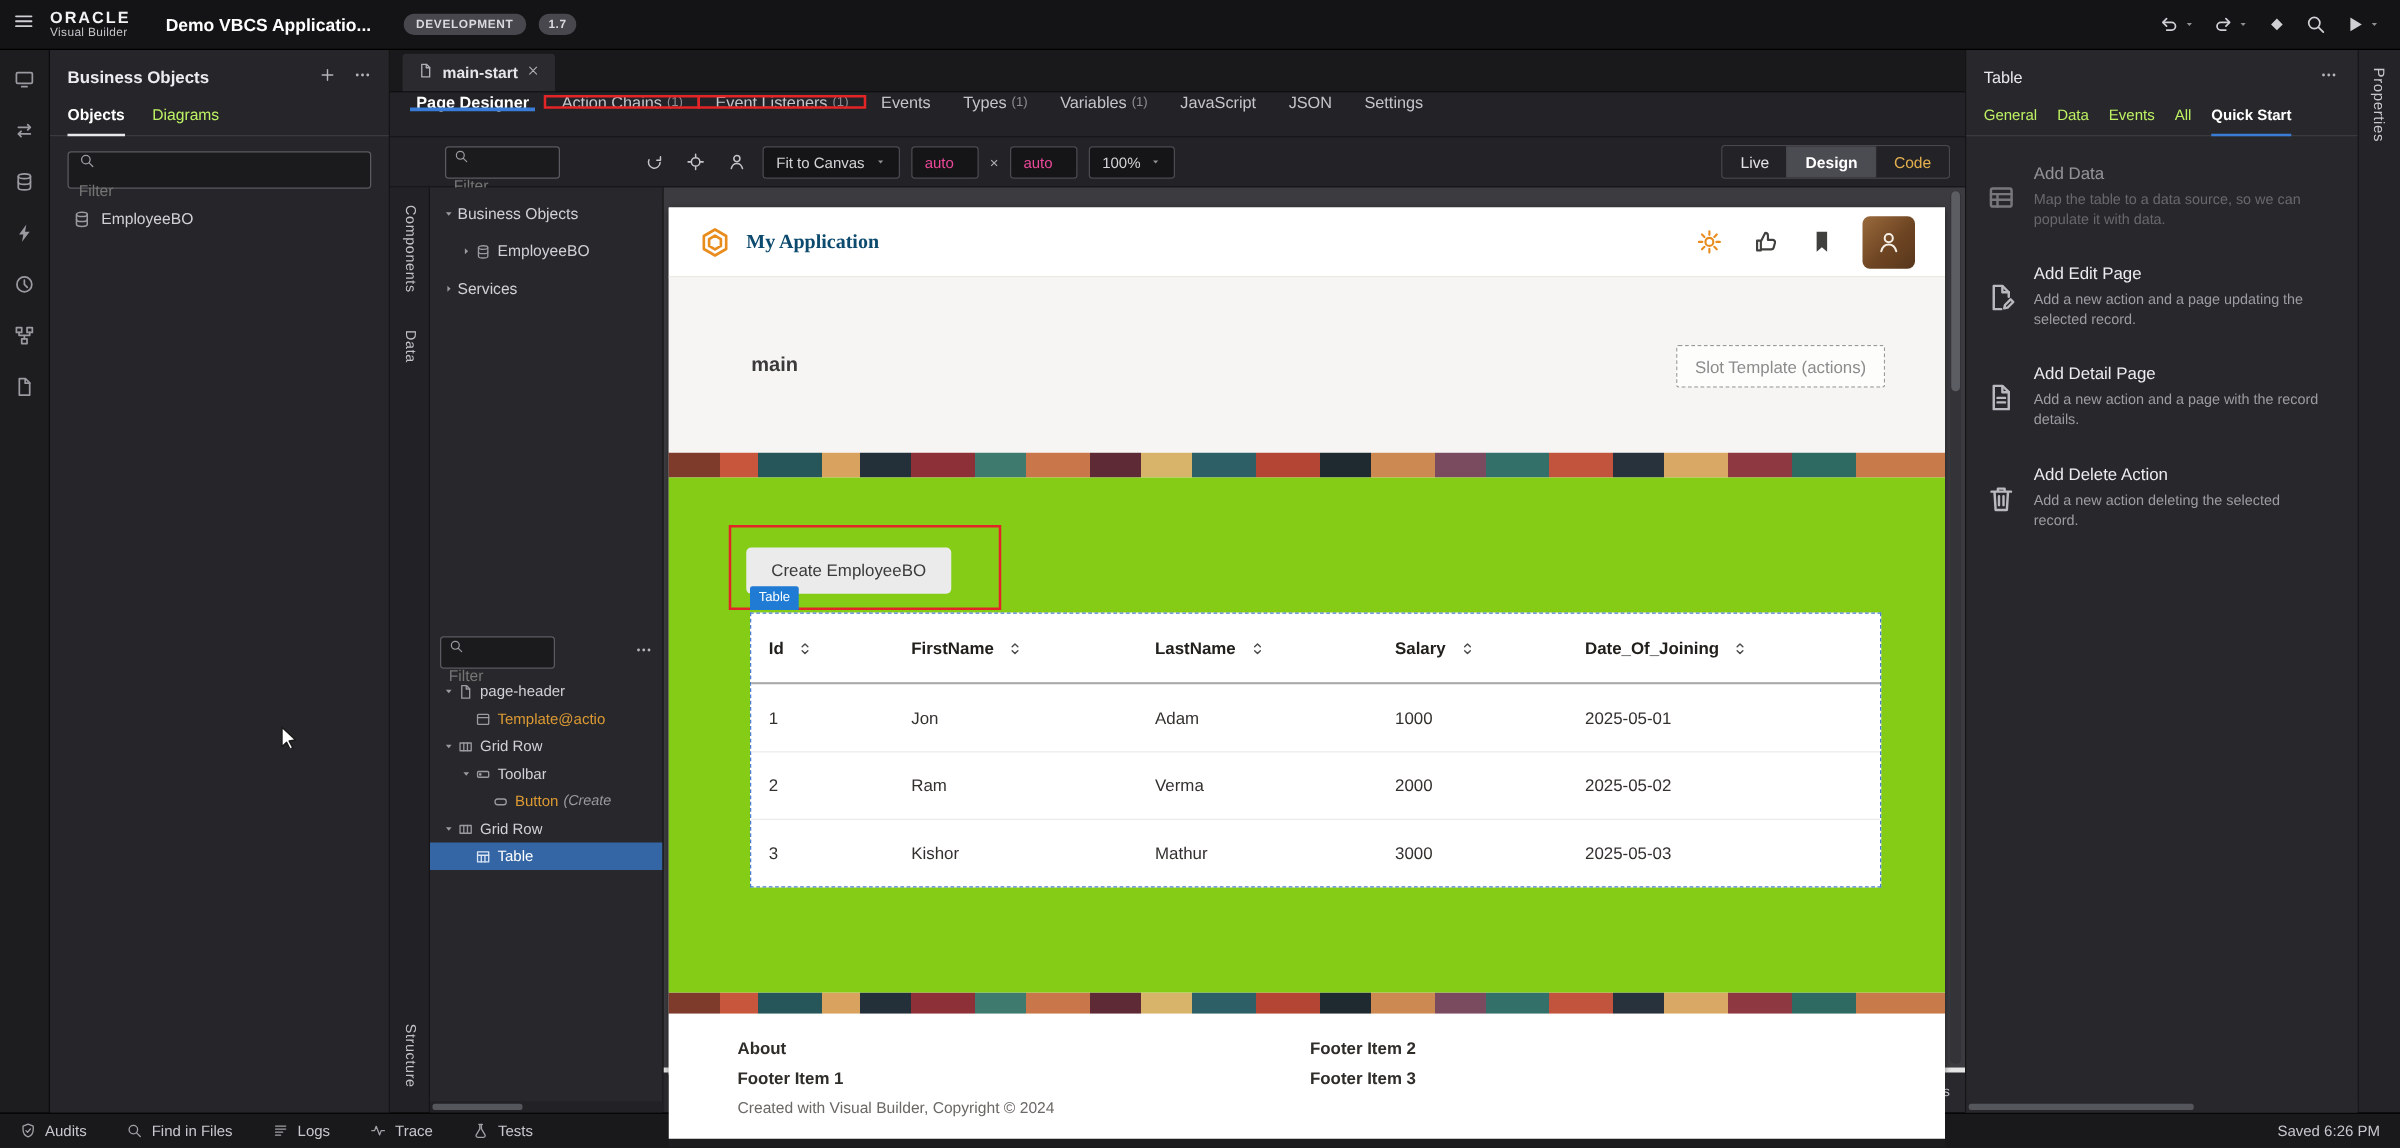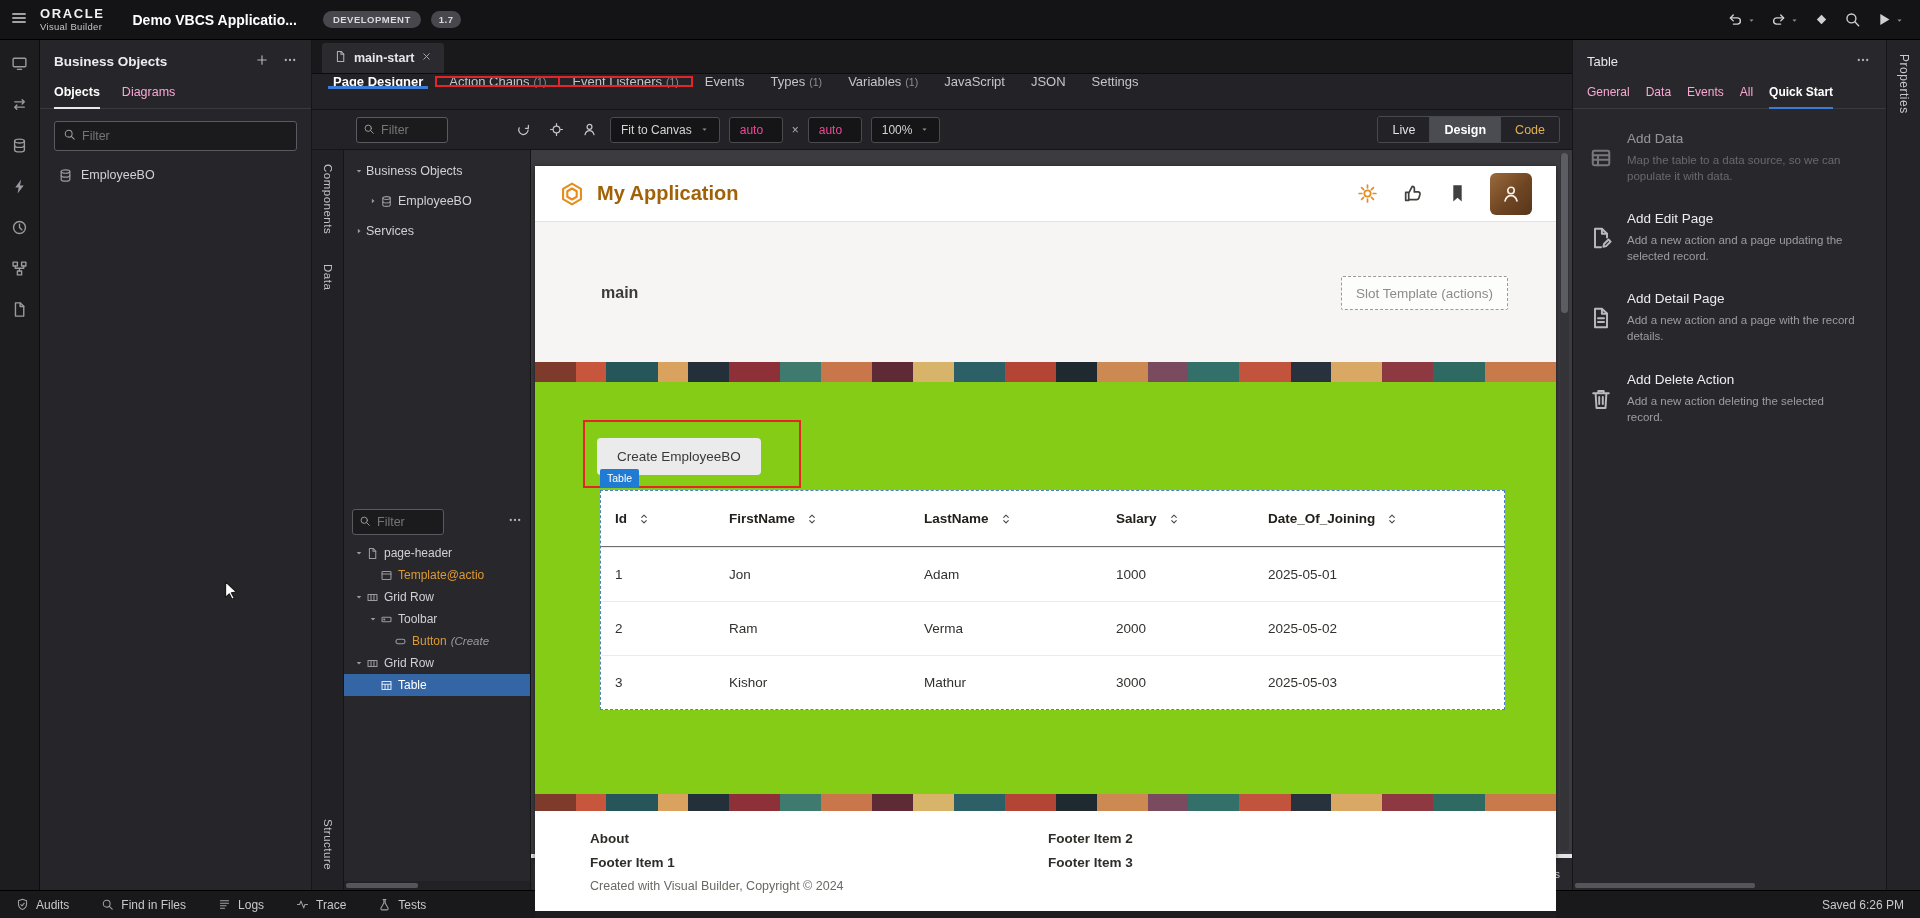--- a/index.html
+++ b/index.html
@@ -31,26 +31,26 @@
     color:#9a9aa0; cursor:pointer; border-radius:3px; }
 
   
   .bo-panel { width:272px; flex-shrink:0; background:#26262a; border-right:1px solid #151517;
     display:flex; flex-direction:column; position:relative; }
   .bo-head { display:flex; align-items:center; justify-content:space-between; padding:13px 14px 9px;
     font-size:13.5px; font-weight:bold; color:#ececf0; }
   .bo-head-icons { display:flex; gap:14px; color:#b4b4ba; font-weight:normal; }
   .bo-head-icons > span { cursor:pointer; }
   .panel-tabs { display:flex; gap:22px; padding:0 14px; border-bottom:1px solid #3a3a3e; }
-  .panel-tab { padding:6px 0 9px; font-size:12.5px; color:#f9a8d4; position:relative; cursor:pointer; }
+  .panel-tab { padding:6px 0 9px; font-size:12.5px; color:#bef264; position:relative; cursor:pointer; }
   .panel-tab.active { color:#fff; font-weight:bold; }
   .panel-tab.active::after { content:""; position:absolute; left:0; right:0; bottom:-1px; height:2px; background:#e8e8ea; }
   .panel-tab.active.blue::after { background:#3a7bd5; }
   .filter-box { height:30px; background:#1b1b1e; border:1px solid #5a5a60; border-radius:3px;
-    display:flex; align-items:center; padding:0 8px; gap:6px; color:#9a9aa0; }
+    display:flex; align-items:flex-start; padding:0 8px; gap:6px; color:#9a9aa0;flex-direction:column; }
   .filter-box input { flex:1; min-width:0; background:transparent; border:none; outline:none;
     color:#c8c8cc; font-size:12.5px; font-family:"Liberation Sans",sans-serif; }
   .bo-filter { margin:12px 14px 10px; }
   .bo-item { height:28px; display:flex; align-items:center; gap:8px; padding:0 18px;
     font-size:12.5px; color:#d2d2d6; cursor:pointer; }
   .bo-item .icn { color:#9a9aa0; }
   .mouse-cursor { position:absolute; left:182px; top:540px; z-index:50; }
   .cursor-icn svg { fill:#fff; stroke:#1a1a1a; stroke-width:1; }
 
   
@@ -128,21 +128,21 @@
   .canvas-wrap { flex:1; position:relative; padding:16px 16px 0 4px; min-height:0; }
   .v-scrollbar { position:absolute; right:3px; top:3px; bottom:3px; width:9px;
     background:#343438; border-radius:4px; cursor:pointer; }
   .v-scrollbar .thumb { position:absolute; top:0; left:1px; width:7px; height:160px;
     background:#5c5c63; border-radius:4px; }
   .page { background:#fff; height:694px; display:flex; flex-direction:column;
     box-shadow:0 1px 5px rgba(0,0,0,.55); }
   .pg-header { height:56px; flex-shrink:0; background:#fff; border-bottom:1px solid #e6e2db;
     display:flex; align-items:center; padding:0 24px; }
   .pg-logo { color:#e88c1e; display:flex; }
-  .pg-app-title { margin-left:12px; font-size:20px; font-weight:bold; color:#a16207; }
+  .pg-app-title { margin-left:12px; font-size:16px; font-weight:bold; color:#0c4a6e;font-family:Liberation Serif, serif; }
   .hdr-icons { margin-left:auto; display:flex; align-items:center; gap:24px; }
   .hdr-icon { color:#40403e; cursor:pointer; display:flex; }
   .hdr-icon.accent { color:#e88c1e; }
   .avatar { width:42px; height:42px; margin-left:22px; border-radius:6px; cursor:pointer;
     background:linear-gradient(135deg,#9a6a3c,#6e4523 55%,#57361b);
     display:flex; align-items:center; justify-content:center; color:#f6efe6; }
   .pg-hero { height:140px; flex-shrink:0; background:#f6f5f3; position:relative; }
   .pg-title { position:absolute; left:66px; top:62px; font-size:16px; font-weight:bold; color:#3a3a3a; }
   .slot-box { position:absolute; right:48px; top:54px; height:34px; padding:0 14px; border-radius:2px;
     display:flex; align-items:center; border:1px dashed #9a9a9a; color:#8c8c8c; font-size:13.5px;

